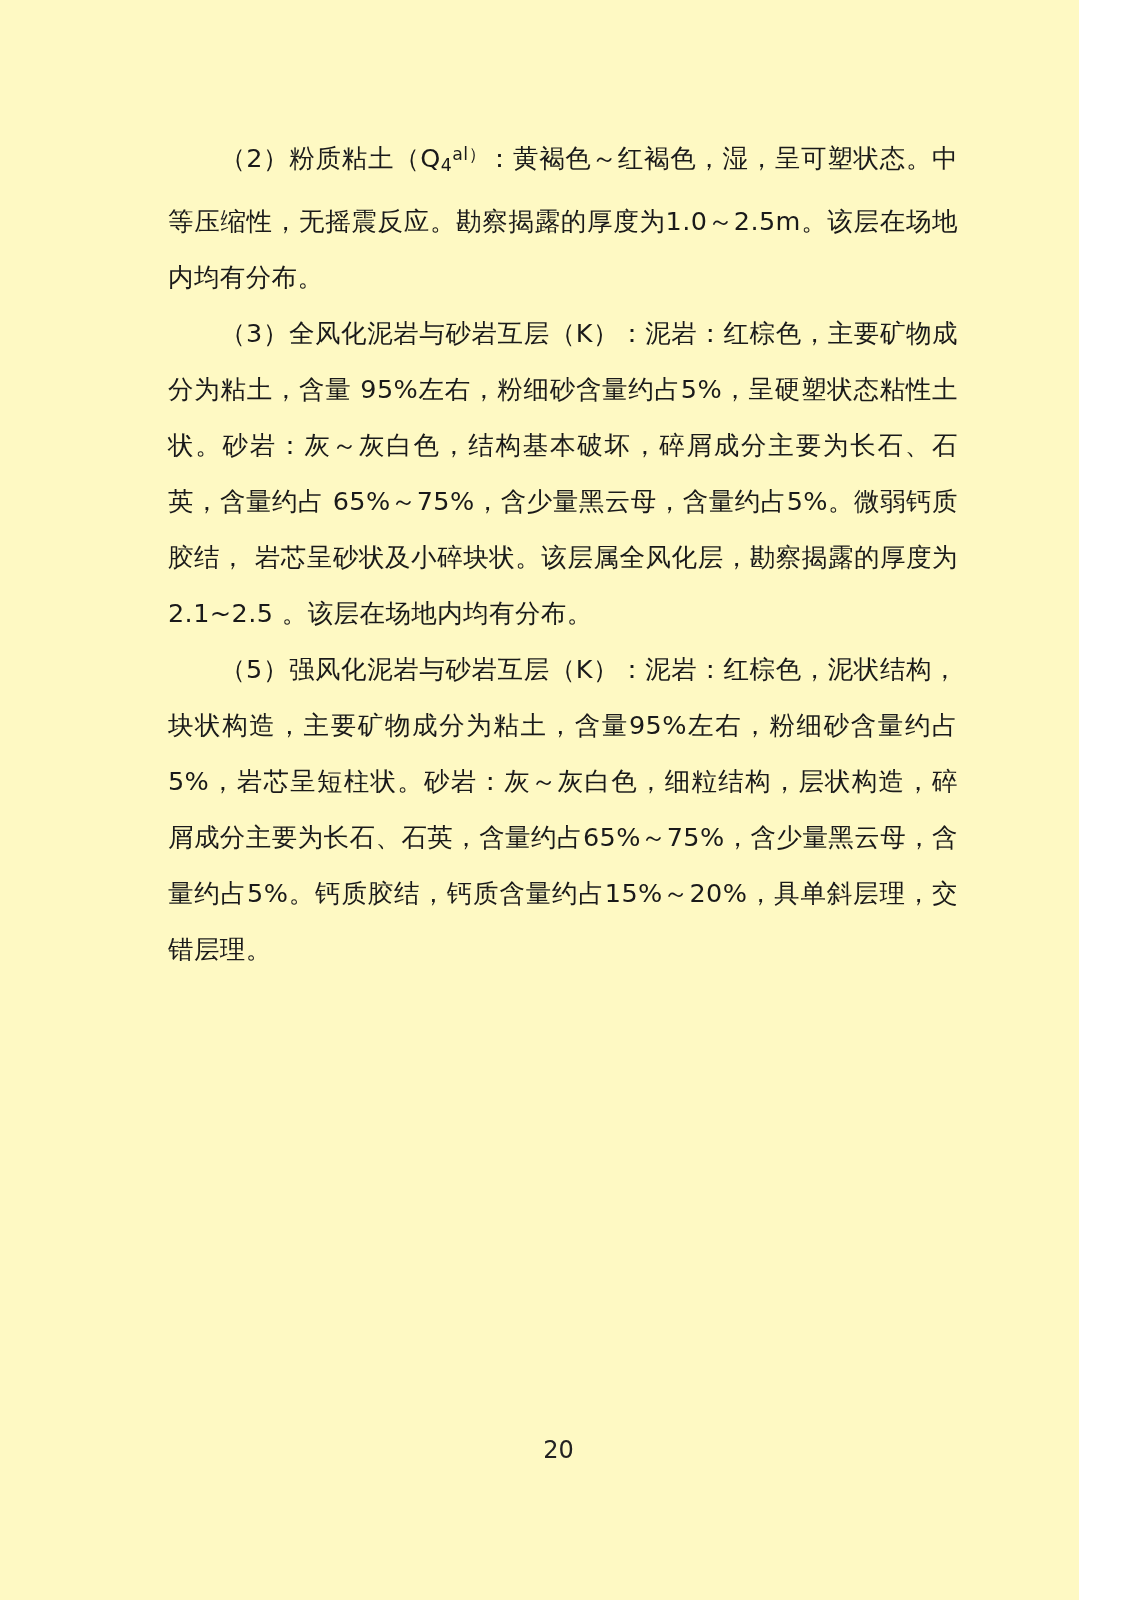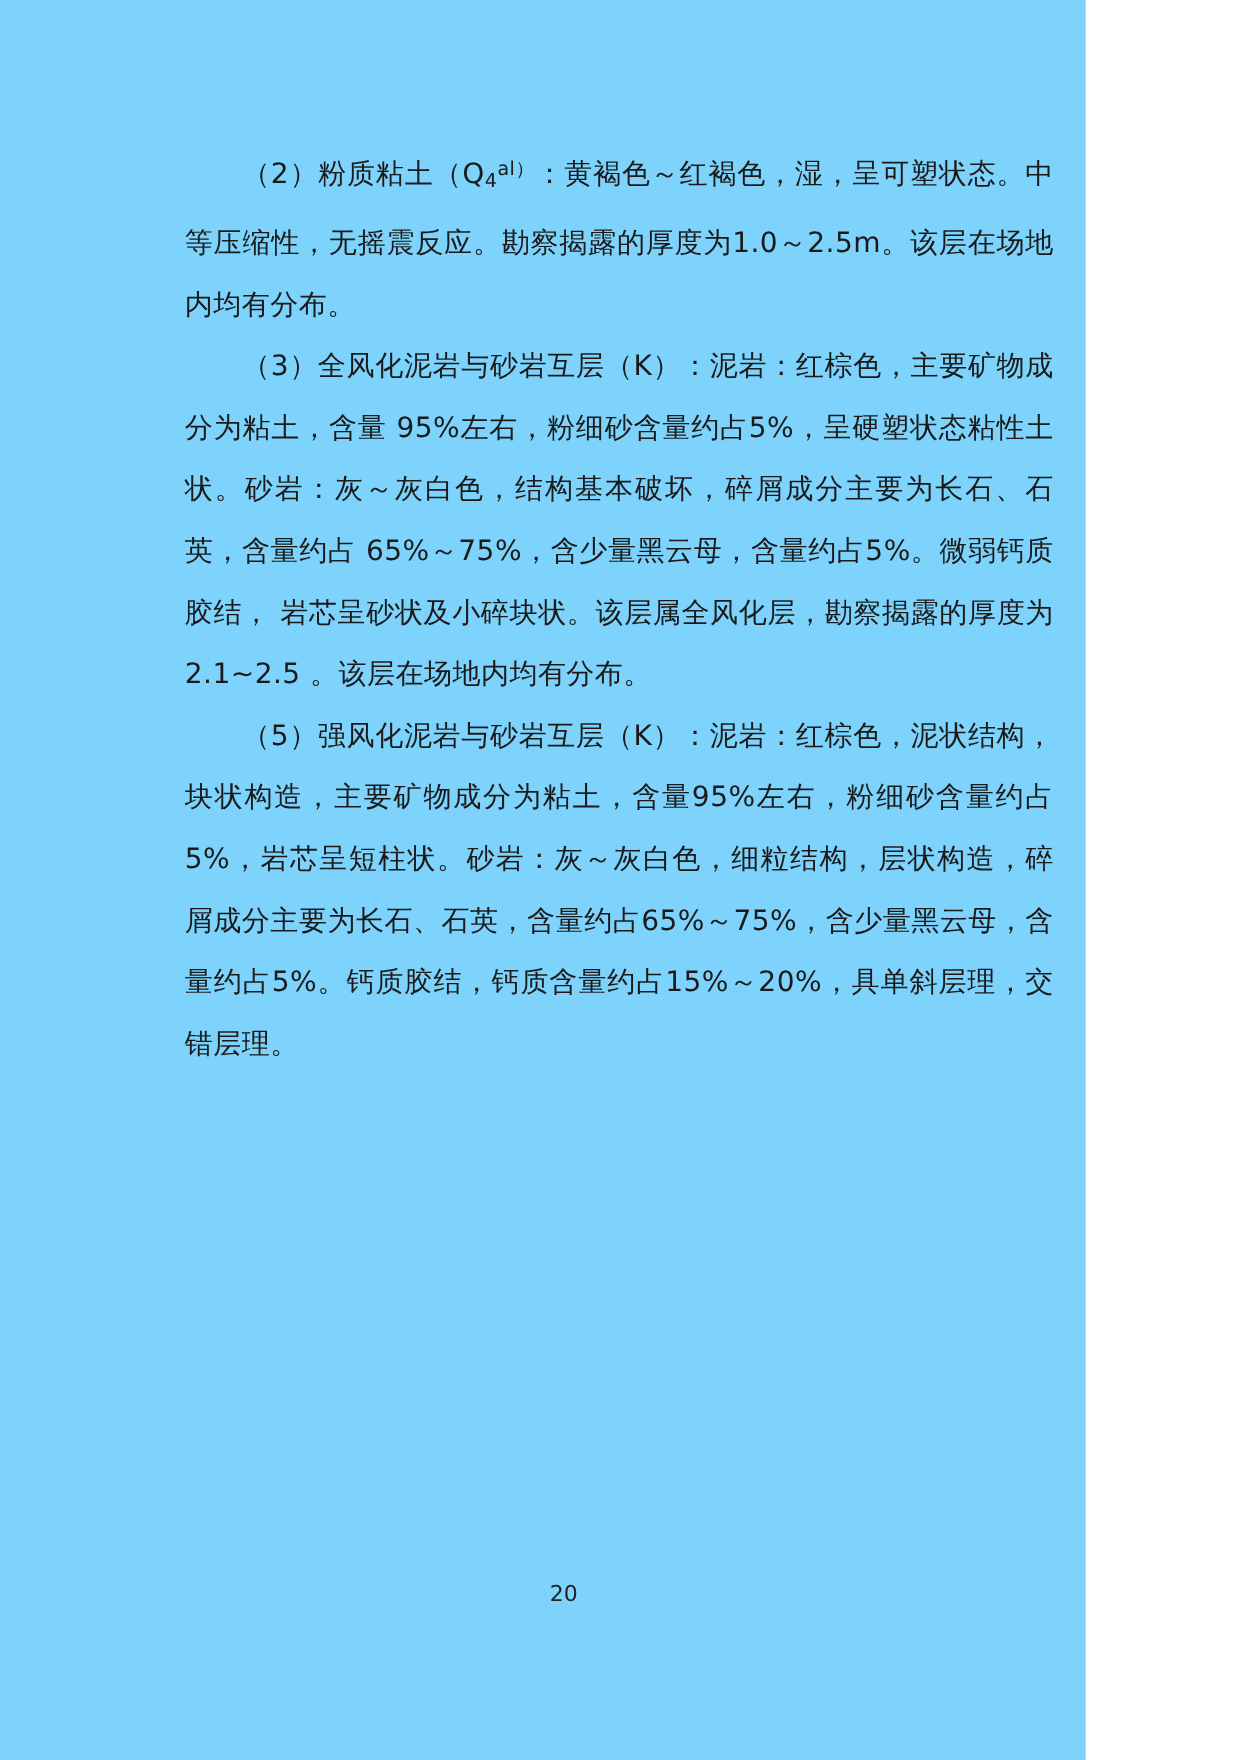--- a/index.html
+++ b/index.html
@@ -5,23 +5,23 @@
   html, body {
     margin: 0;
     padding: 0;
     background: #ffffff;
   }
   body {
     font-family: "DejaVu Sans", sans-serif;
   }
   .page {
     position: relative;
-    width: 987px;
+    width: 1079px;
     height: 1600px;
-    background: #7dd3fc;
+    background: #fef9c3;
     box-sizing: border-box;
     overflow: hidden;
   }
   .content {
     position: absolute;
     left: 168px;
     top: 126px;
     width: 790px;
   }
   .para {
@@ -46,21 +46,21 @@
   sup {
     font-size: 0.68em;
     vertical-align: 0.42em;
   }
   .pagenum {
     position: absolute;
     left: 0;
     right: 0;
     top: 1436px;
     text-align: center;
-    font-size: 20px;
+    font-size: 24px;
     color: #222;
     font-family: "DejaVu Sans", sans-serif;
     margin-left: 38px;
   }
 </style>
 </head>
 <body>
 
 <div class="page">
 

